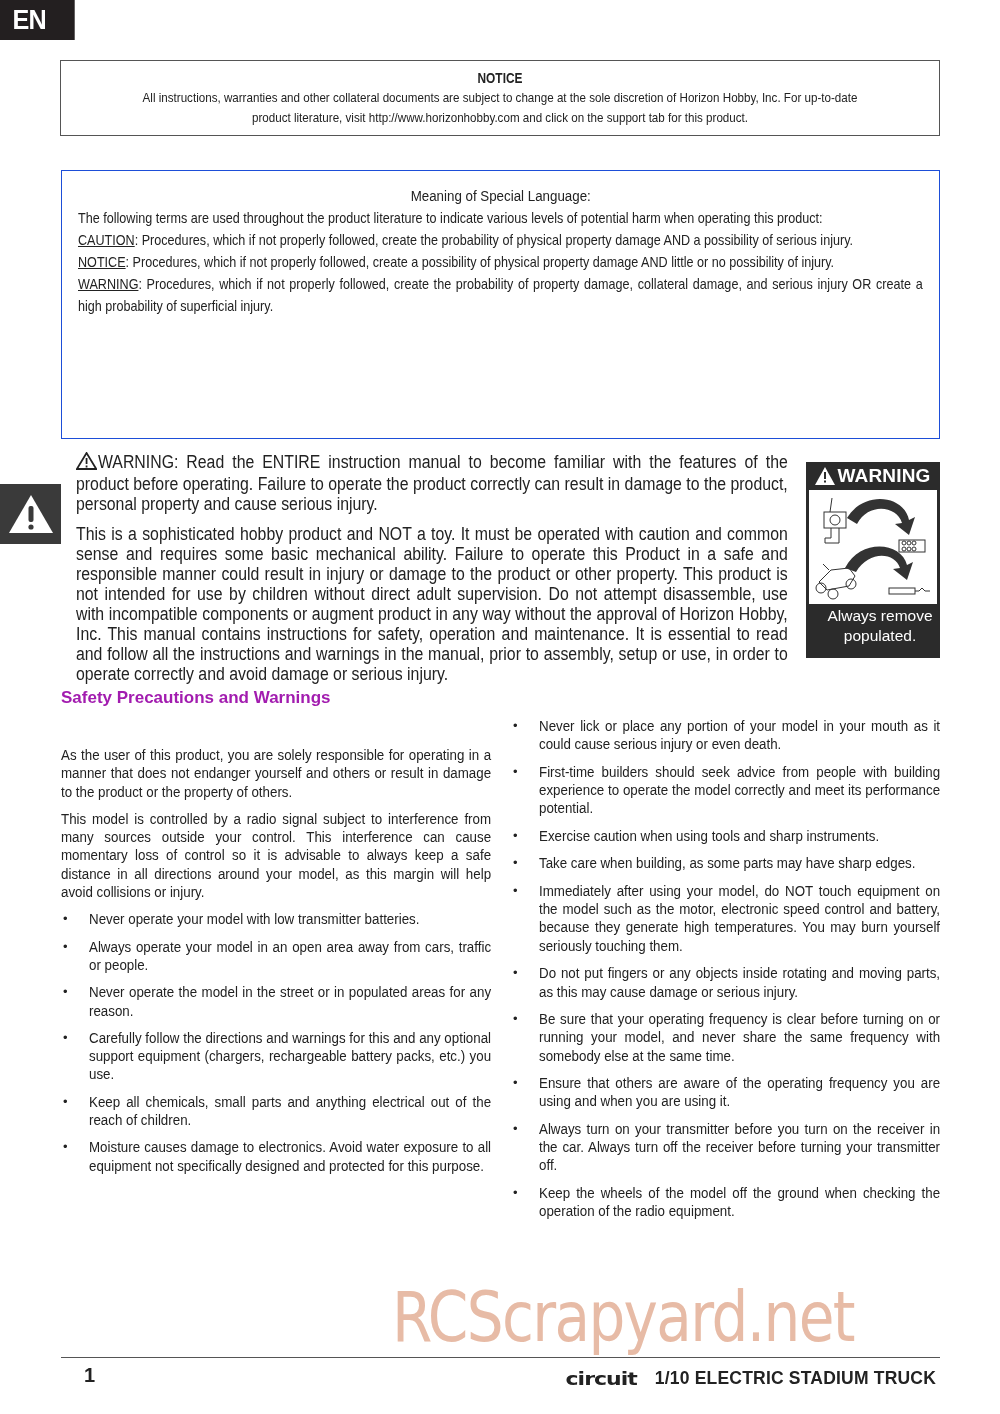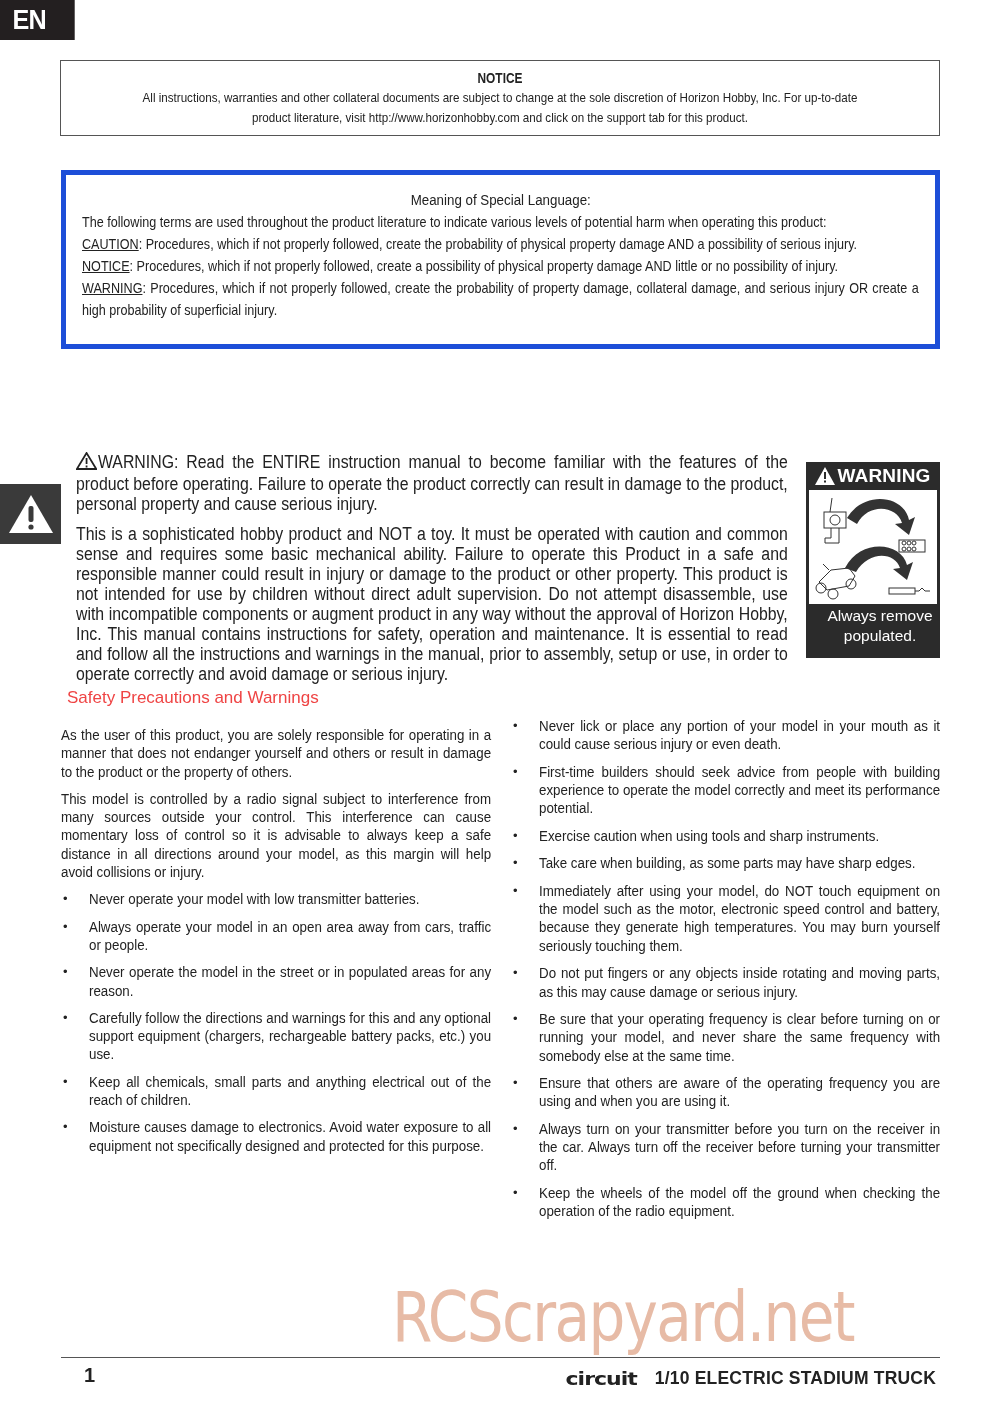--- a/index.html
+++ b/index.html
@@ -7,42 +7,42 @@
   body { position: relative; font-family: "Liberation Sans", sans-serif; color: #222; overflow: hidden; }
 
   .lang-tab { position: absolute; left: 0; top: 0; width: 83px; height: 40px; background: #231f20; color: #fff;
     font-family: "Liberation Sans", sans-serif; font-weight: bold; font-size: 28px; line-height: 40px; padding-left: 14px; letter-spacing: -1px; transform: scaleX(0.9); transform-origin: left; }
 
   .notice-box { position: absolute; left: 60px; top: 60px; width: 880px; height: 76px; border: 1px solid #555;
     text-align: center; font-family: "Liberation Sans Narrow", "Liberation Sans", sans-serif; }
   .notice-title { font-weight: bold; font-size: 14px; margin-top: 9px; letter-spacing: 0; transform: scaleX(0.85); }
   .notice-body { font-size: 13.5px; line-height: 20px; margin: 2px 8px 0; transform: scaleX(0.86); transform-origin: center; white-space: nowrap; }
 
-  .special-box { position: absolute; left: 61px; top: 170px; width: 879px; height: 179px; border: 5px solid #1d4ed8; padding: 14px 16px 16px 16px; }
+  .special-box { position: absolute; left: 61px; top: 170px; width: 879px; height: 269px; border: 1px solid #1d4ed8; padding: 14px 16px 16px 16px; }
   .special-title { text-align: center; font-size: 15.5px; line-height: 22px; }
   .special-text { font-size: 15px; line-height: 22px; text-align: justify; }
   .narrow { display: inline-block; transform: scaleX(0.84); transform-origin: left; width: 119%; }
   .u { text-decoration: underline; }
 
   .side-warn { position: absolute; left: 0; top: 484px; width: 61px; height: 60px; background: #3a3a3a; display:flex; align-items:center; justify-content:center; }
 
   .warn-text { position: absolute; left: 76px; top: 452px; width: 712px; font-size: 18px; line-height: 20px; text-align: justify; }
   .warn-text p { transform: scaleX(0.88); transform-origin: left; width: 113.6%; }
   .warn-text p + p { margin-top: 10px; }
   .inline-warn { display: inline-block; vertical-align: -2px; margin-right: 1px; }
 
   .warn-card { position: absolute; left: 806px; top: 462px; width: 134px; height: 196px; background: #2b2b2b; }
   .warn-card-head { height: 28px; color: #fff; font-weight: bold; font-size: 19px; display:flex; align-items:center; justify-content:center; gap: 2px; letter-spacing: 0.2px; }
   .warn-card-img { position: absolute; left: 3px; top: 28px; width: 128px; height: 114px; background: #fff; }
   .warn-card-foot { position: absolute; left: 7px; top: 144px; width: 134px; color: #fff; font-weight: normal; font-size: 15.5px; line-height: 20px; text-align: center; }
 
-  .section-title { position: absolute; left: 67px; top: 688px; font-size: 17px; font-weight: normal; color: #ef4444; }
+  .section-title { position: absolute; left: 61px; top: 688px; font-size: 17px; font-weight: bold; color: #a21caf; }
 
   .col { position: absolute; font-size: 15.5px; line-height: 18.3px; }
-  .col-left { left: 61px; top: 726px; width: 430px; }
+  .col-left { left: 61px; top: 746px; width: 430px; }
   .col-right { left: 511px; top: 717px; width: 429px; }
   .para { text-align: justify; margin-bottom: 9px; }
   .para span, .bullet .btxt span { display: inline-block; transform: scaleX(0.86); transform-origin: left; width: 116.3%; }
   .bullet { position: relative; padding-left: 28px; margin-bottom: 9px; text-align: justify; }
   .bullet .dot { position: absolute; left: 2px; top: 0; font-size: 13px; }
   .col-right .bullet { margin-bottom: 9.2px; }
 
   .watermark { position: absolute; left: 392px; top: 1276px; font-family: "DejaVu Sans", sans-serif; font-size: 70px; color: #e6b8a2; letter-spacing: -2px; transform: scaleX(0.83); transform-origin: left; white-space: nowrap; opacity: 0.95; }
 
   .footer-rule { position: absolute; left: 61px; top: 1357px; width: 879px; height: 1px; background: #555; }

